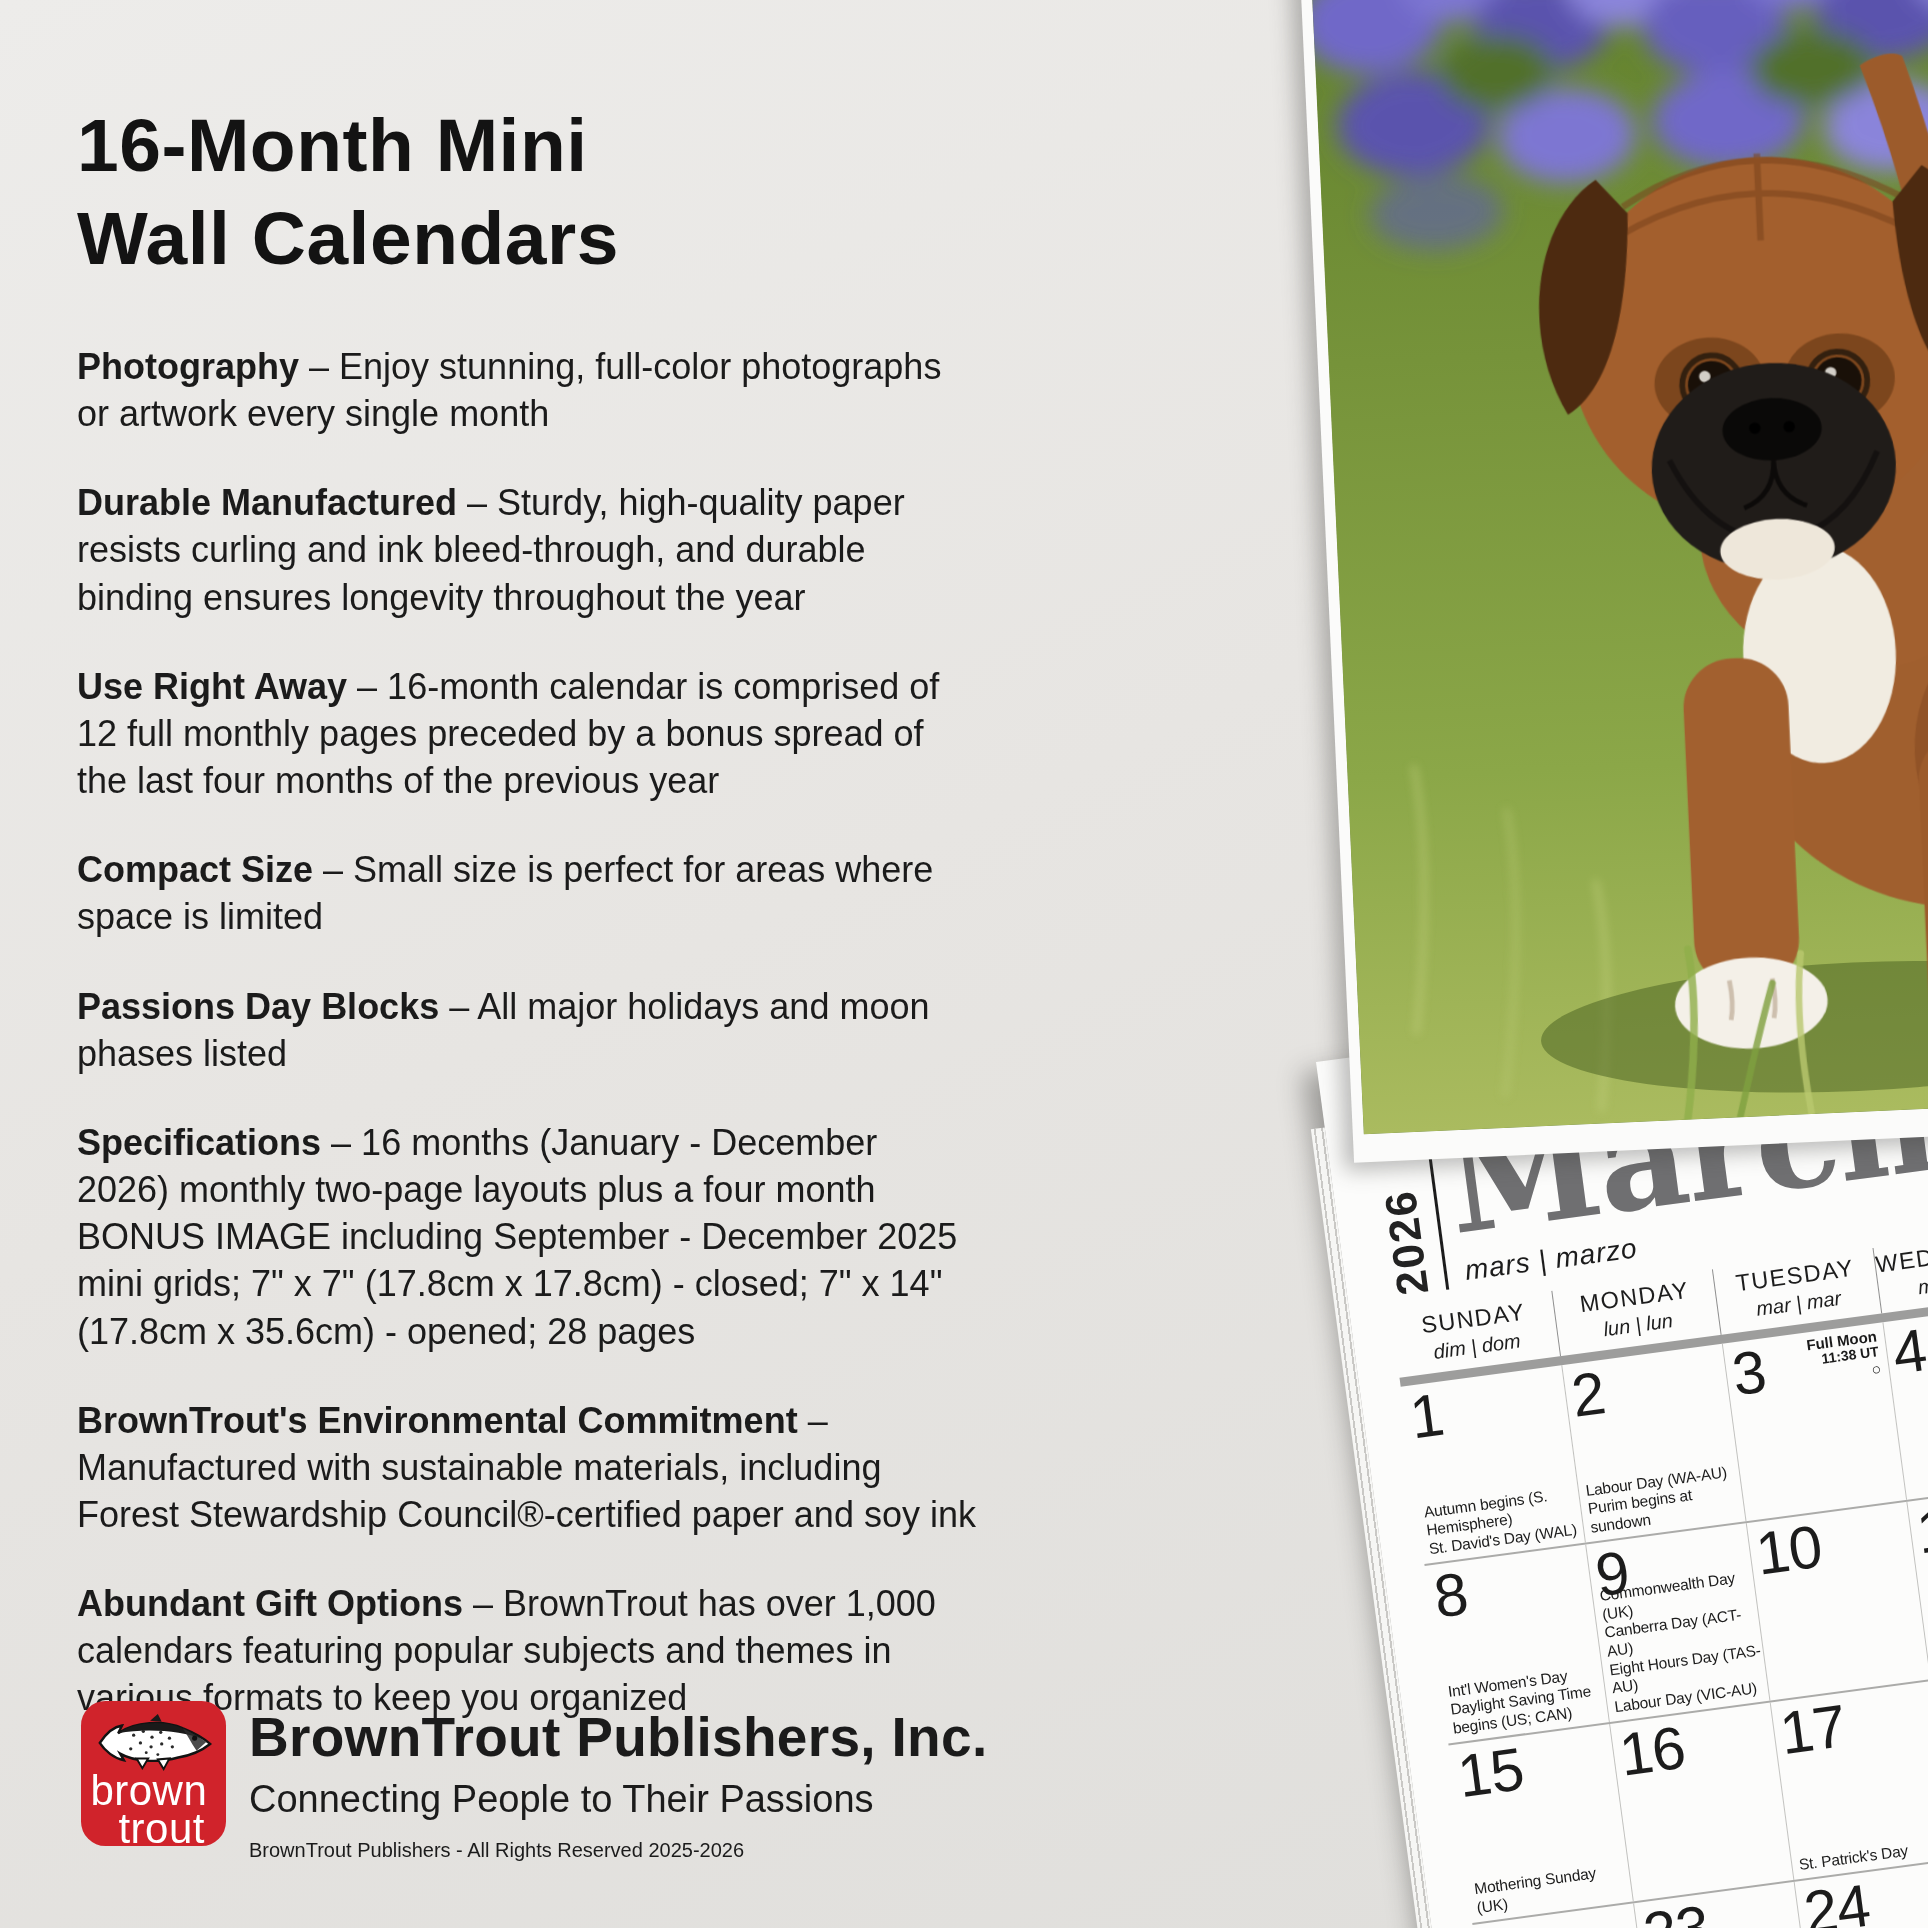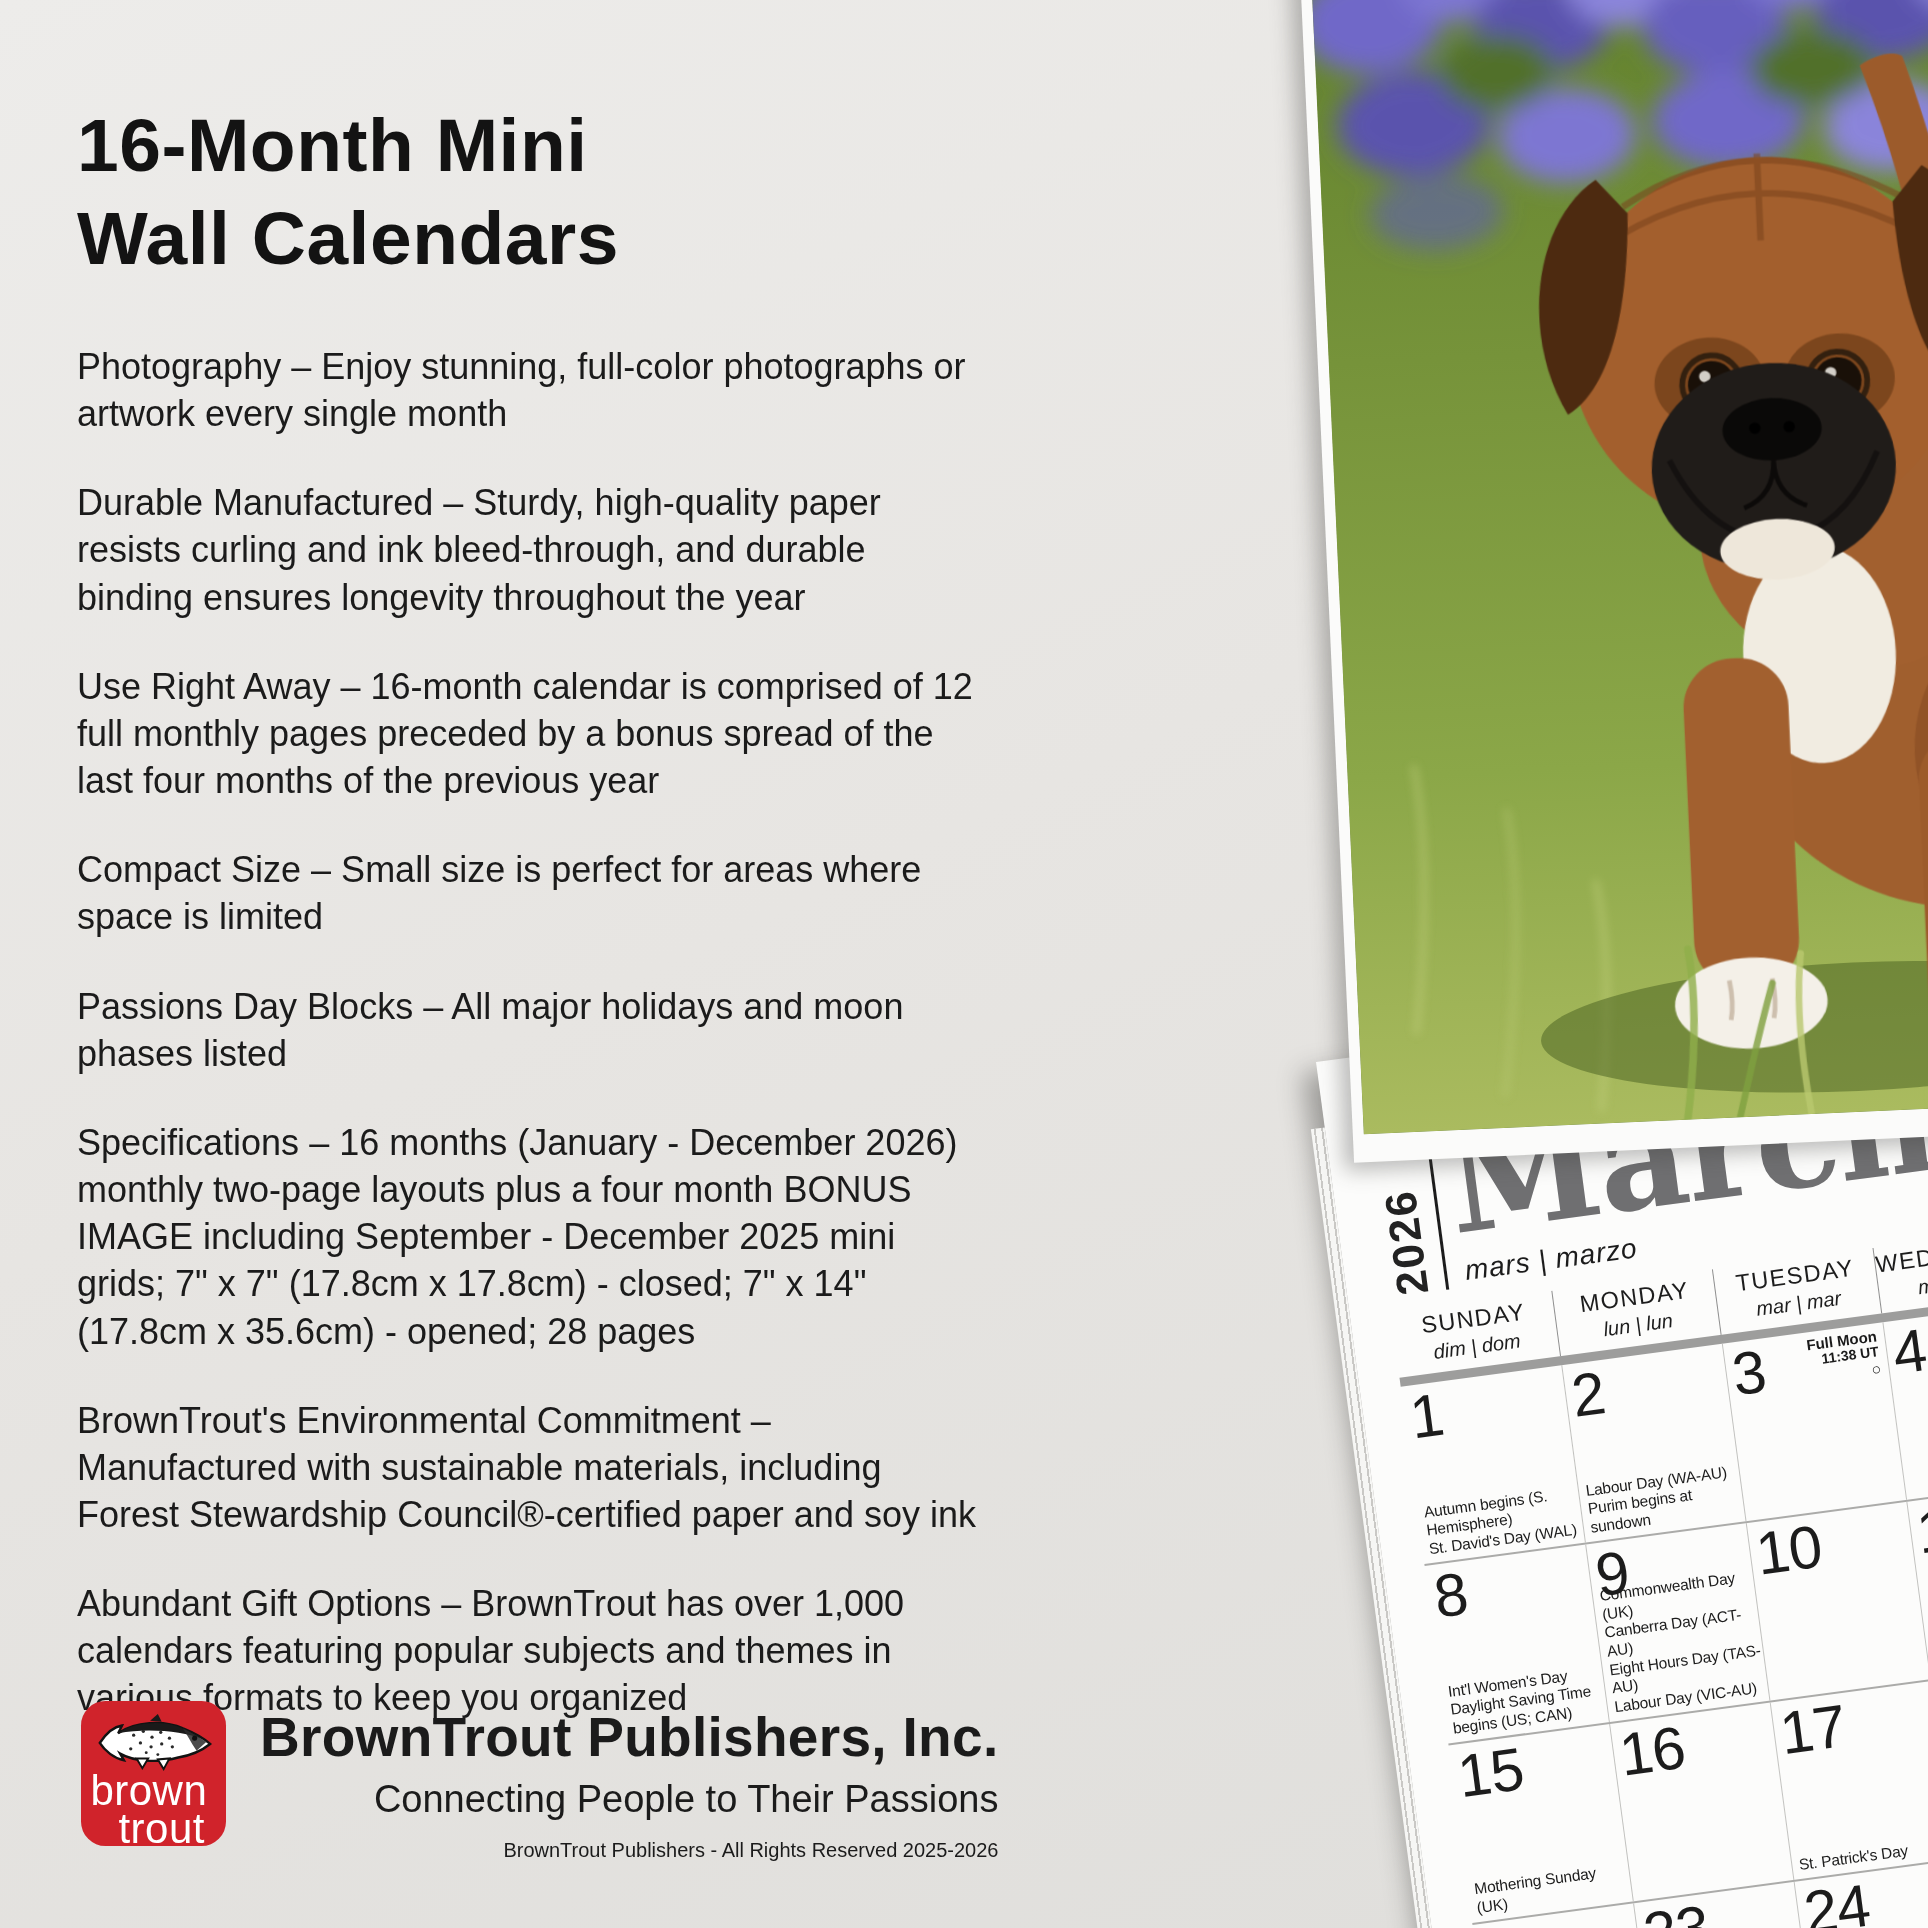--- a/index.html
+++ b/index.html
@@ -3,27 +3,27 @@
 <meta charset="utf-8">
 <style>
   html,body{margin:0;padding:0;background:#cfcfcd;}
   .stage{position:relative;width:1928px;height:1928px;overflow:hidden;
     background:linear-gradient(155deg,#edecea 0%,#e7e5e2 45%,#dfdedb 100%);
     font-family:"Liberation Sans",sans-serif;color:#1b1b1b;}
   
   .left-col{position:absolute;left:77px;top:99px;width:902px;z-index:1;}
   .title{font-size:75px;line-height:1.24;font-weight:700;letter-spacing:0.5px;margin:0 0 58px 0;color:#131313;}
   .feature{font-size:36px;line-height:1.31;margin:0 0 42px 0;}
-  .feature b{font-weight:400;margin-top:16px;}
+  .feature b{font-weight:700;margin-top:16px;}
   .publisher{position:absolute;left:81px;top:1701px;display:flex;align-items:flex-start;z-index:1;}
   .logo{width:145px;height:145px;background:#d0232b;border-radius:24.5px;padding:11.3px 9.4px 7.5px 9.4px;box-sizing:border-box;flex:0 0 auto;}
   .fish{width:126px;height:60px;display:block;}
   .logo-words{color:#ffffff;font-size:42px;line-height:.9;letter-spacing:0.5px;margin-top:0;}
   .logo-words .l2{margin-left:28px;display:inline-block;}
-  .pub-text{margin-left:34px;padding-top:3.8px;text-align:right;}
+  .pub-text{margin-left:23px;padding-top:3.8px;}
   .pub-name{font-size:55px;font-weight:700;letter-spacing:0.3px;}
   .pub-tagline{font-size:38px;margin-top:9.4px;}
   .pub-legal{font-size:20px;line-height:1.42;margin-top:15px;}
   
   .photo-page{position:absolute;left:1299px;top:-51px;width:889px;height:1215px;background:#fbfbfa;
     transform:rotate(-2.6deg);transform-origin:0 0;z-index:3;box-sizing:border-box;
     padding:0 0 28px 11.3px;box-shadow:-9.4px 7.5px 21px rgba(60,60,58,.35);}
   .photo{width:100%;height:100%;overflow:hidden;background:#7b9340;}
   .photo svg{width:100%;height:100%;display:block;}
   

